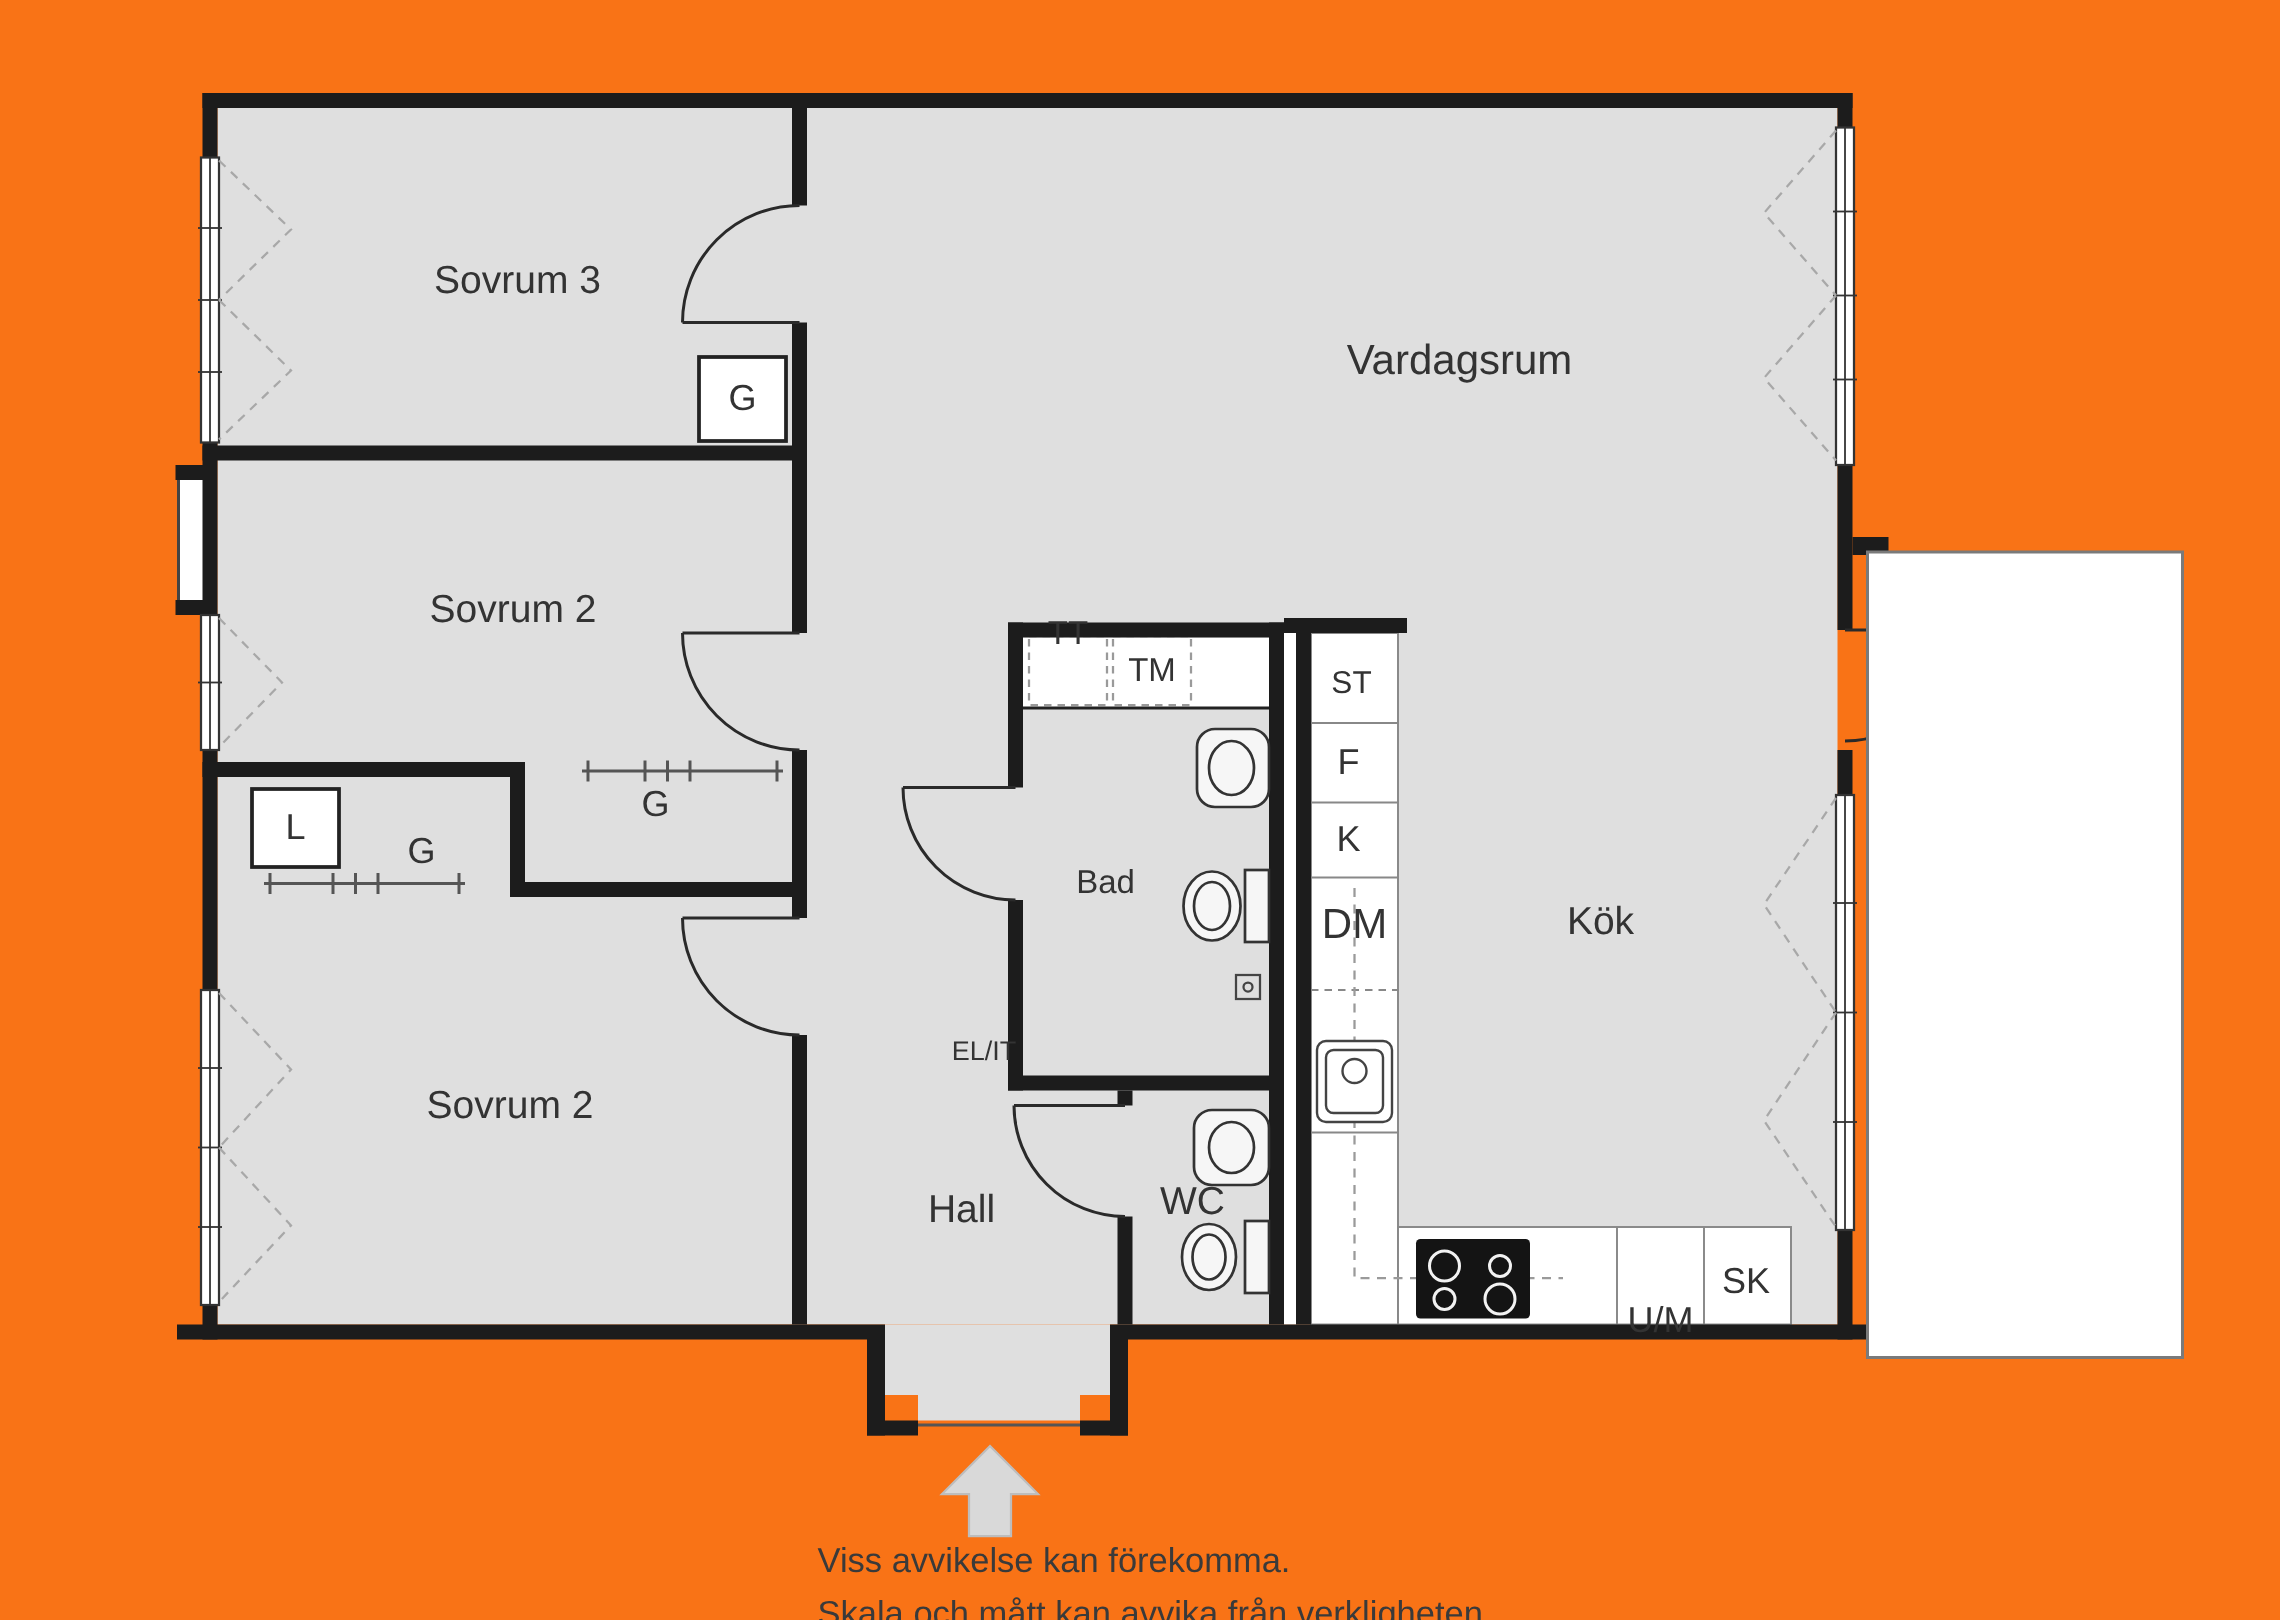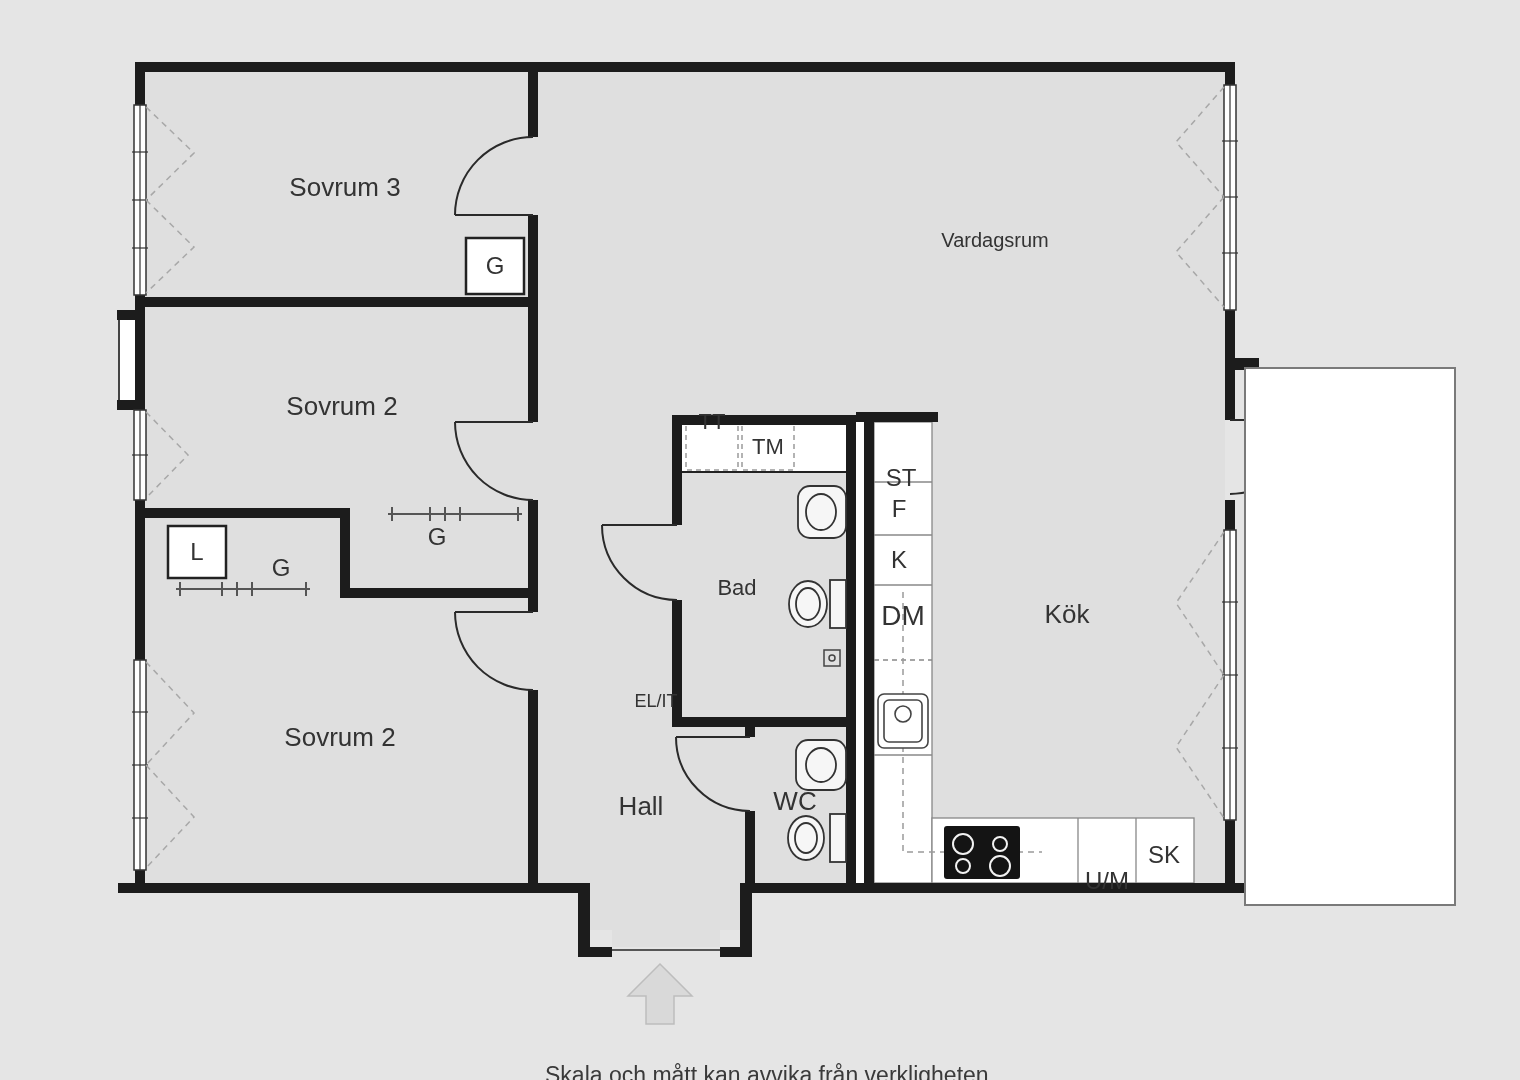--- a/index.html
+++ b/index.html
@@ -1,16 +1,16 @@
 <!DOCTYPE html>
 <html><head>
 <meta charset="utf-8">
 <style>
   html,body{margin:0;padding:0;background:#ffffff;}
-  .stage{position:relative;width:1520px;height:1080px;background:#e5e5e5;overflow:hidden;
+  .stage{position:relative;width:1520px;height:1080px;background:#f97316;overflow:hidden;
          font-family:"Liberation Sans", sans-serif;}
   .stage svg{position:absolute;left:0;top:0;}
   .lbl{position:absolute;transform:translate(-50%,-50%);color:#333;white-space:nowrap;
        font-family:"Liberation Sans", sans-serif;}
   .note{position:absolute;color:#3a3a3a;font-size:23px;white-space:nowrap;
         font-family:"Liberation Sans", sans-serif;}
 </style>
 </head>
 <body>
 
@@ -220,37 +220,38 @@
       <circle cx="963" cy="866" r="7" fill="#141414" stroke="#f2f2f2" stroke-width="2"></circle>
       <circle cx="1000" cy="866" r="10" fill="#141414" stroke="#f2f2f2" stroke-width="2"></circle>
     </g>
   </g>
 
   <polygon points="660,964 692,996 674,996 674,1024 646,1024 646,996 628,996" fill="#d9d9d9" stroke="#bdbdbd" stroke-width="1.5"></polygon>
 </svg>
 
 <div>
   <div class="lbl" style="left:345px;top:187px;font-size:26px">Sovrum 3</div>
-  <div class="lbl" style="left:995px;top:240px;font-size:20px">Vardagsrum</div>
+  <div class="lbl" style="left:973px;top:240px;font-size:28px">Vardagsrum</div>
   <div class="lbl" style="left:342px;top:406px;font-size:26px">Sovrum 2</div>
   <div class="lbl" style="left:495px;top:266px;font-size:24px">G</div>
   <div class="lbl" style="left:712px;top:422px;font-size:22px">TT</div>
   <div class="lbl" style="left:768px;top:447px;font-size:22px">TM</div>
-  <div class="lbl" style="left:901px;top:478px;font-size:24px">ST</div>
+  <div class="lbl" style="left:901px;top:456px;font-size:21px">ST</div>
   <div class="lbl" style="left:899px;top:509px;font-size:24px">F</div>
   <div class="lbl" style="left:899px;top:560px;font-size:24px">K</div>
   <div class="lbl" style="left:437px;top:537px;font-size:24px">G</div>
   <div class="lbl" style="left:197px;top:552px;font-size:24px">L</div>
   <div class="lbl" style="left:281px;top:568px;font-size:24px">G</div>
   <div class="lbl" style="left:737px;top:588px;font-size:22px">Bad</div>
   <div class="lbl" style="left:903px;top:616px;font-size:28px">DM</div>
   <div class="lbl" style="left:1067px;top:614px;font-size:26px">Kök</div>
   <div class="lbl" style="left:656px;top:701px;font-size:18px">EL/IT</div>
   <div class="lbl" style="left:340px;top:737px;font-size:26px">Sovrum 2</div>
   <div class="lbl" style="left:641px;top:806px;font-size:26px">Hall</div>
   <div class="lbl" style="left:795px;top:801px;font-size:26px">WC</div>
   <div class="lbl" style="left:1107px;top:881px;font-size:24px">U/M</div>
   <div class="lbl" style="left:1164px;top:855px;font-size:24px">SK</div>
 </div>
 
+<div class="note" style="left:545px;top:1027px">Viss avvikelse kan förekomma.</div>
 <div class="note" style="left:545px;top:1062px">Skala och mått kan avvika från verkligheten.</div>
 
 </div>
 
 </body></html>

